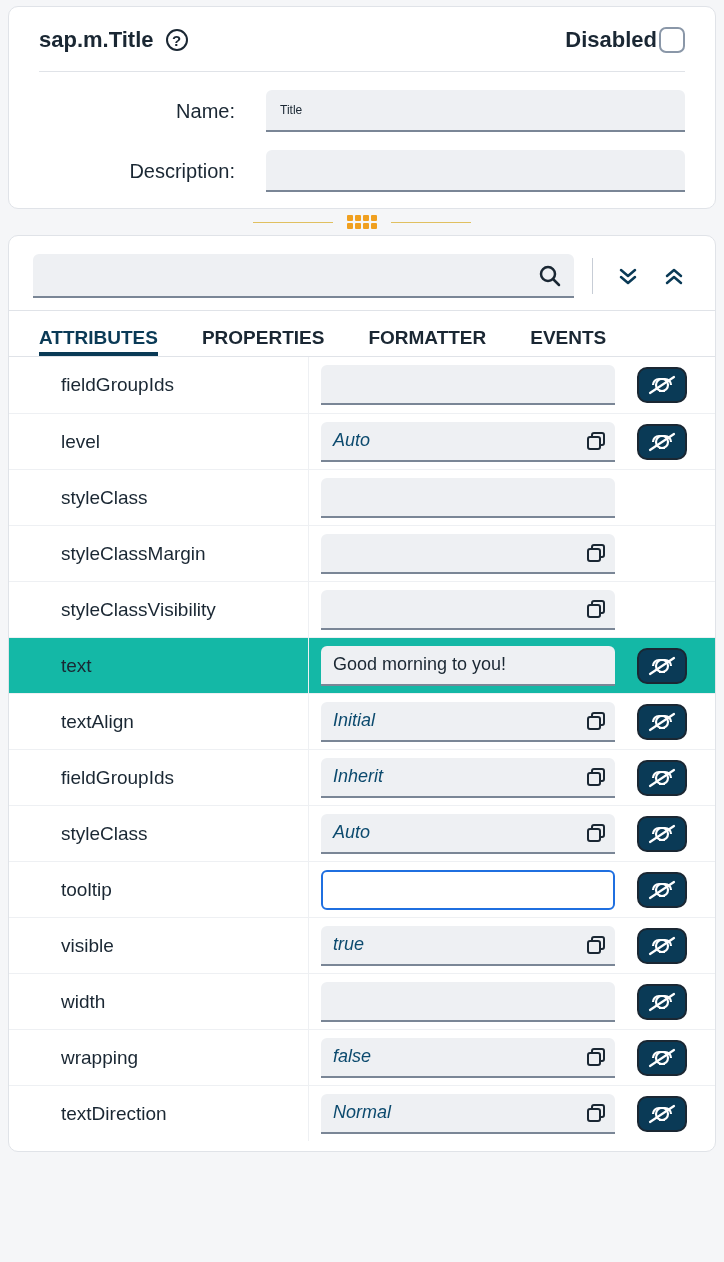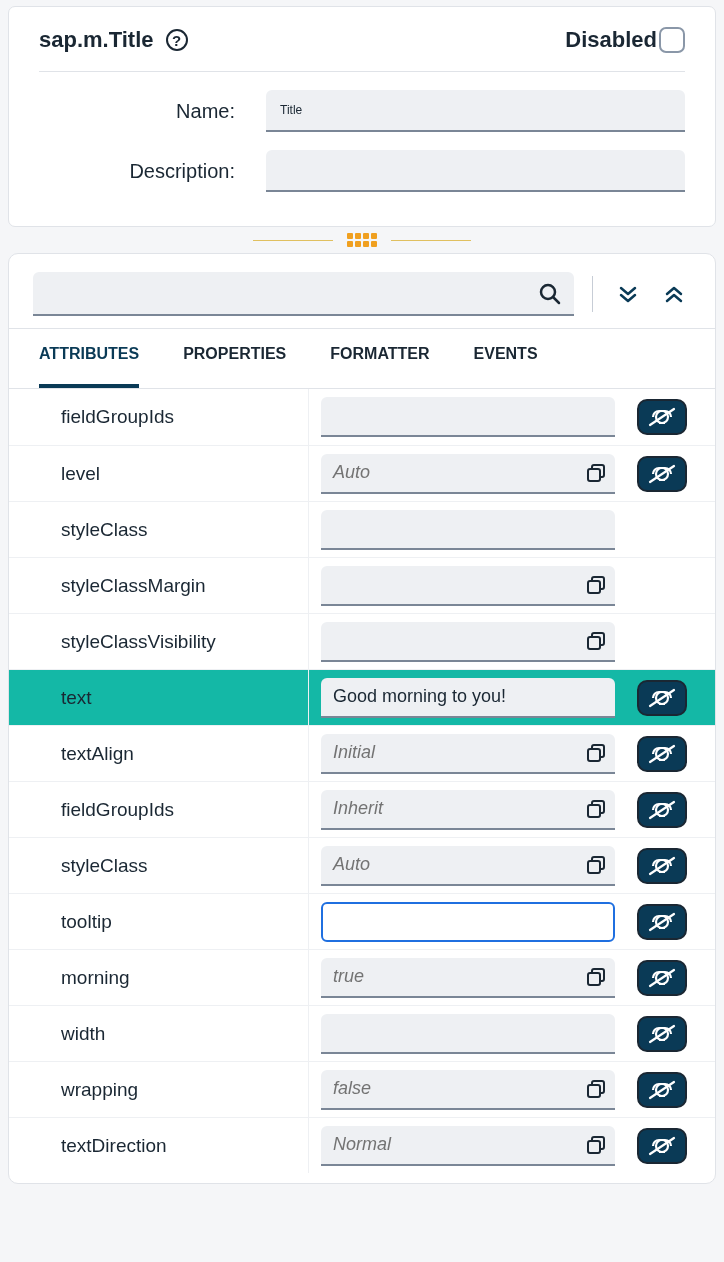--- a/index.html
+++ b/index.html
@@ -11,21 +11,21 @@
     height: 1262px;
     padding: 0;
   }
   .panel {
     background: #fff;
     border: 1px solid #e0e3e8;
     border-radius: 10px;
     margin: 6px 8px;
   }
   
-  .header-card { padding: 20px 30px 34px 30px; border-radius: 7px; }
+  .header-card { padding: 20px 30px 16px 30px; }
   .header-top { display: flex; align-items: center; justify-content: space-between; padding-bottom: 18px; border-bottom: 1px solid #e0e3e8; }
   .header-left { display: flex; align-items: center; gap: 12px; }
   .title-text { font-size: 22px; font-weight: 700; color: #1a2733; }
   .help-icon { width: 22px; height: 22px; border: 2.5px solid #1a2733; border-radius: 50%; display:flex; align-items:center; justify-content:center; font-size:15px; font-weight:800; color:#1a2733; }
   .header-right { display: flex; align-items: center; gap: 2px; }
   .disabled-label { font-size: 22px; font-weight: 700; color: #1a2733; }
   .checkbox { width: 26px; height: 26px; border: 2px solid #8a97a8; border-radius: 7px; background:#fff; }
   .form-row { display:flex; align-items:center; margin-top: 18px; gap: 17px; }
   .form-label { width: 210px; text-align:right; font-size: 20px; color:#1a2733; padding-right: 14px; }
   .form-input { flex:1; height: 42px; background:#eef0f3; border:none; border-bottom: 2px solid #7a8696; border-radius: 6px 6px 0 0; padding: 0 14px; font-size: 12px; color:#1a2733; }
@@ -39,35 +39,35 @@
   
   .lower { padding: 0 0 10px 0; }
   .search-bar { display:flex; align-items:center; padding: 18px 24px 12px 24px; gap: 12px; border-bottom:1px solid #e0e3e8; }
   .search-wrap { flex:1; position:relative; }
   .search-input { width:100%; height:44px; background:#eef0f3; border:none; border-bottom:2px solid #7a8696; border-radius:6px 6px 0 0; padding: 0 48px 0 14px; font-size:18px; }
   .search-icon { position:absolute; right:12px; top:50%; transform:translateY(-50%); }
   .vsep { width:1px; height:36px; background:#c7cdd6; margin: 0 6px; }
   .chev-btn { width:34px; height:34px; display:flex; align-items:center; justify-content:center; cursor:pointer; color:#0a3a56; }
 
   .tabs { display:flex; padding: 16px 30px 0 30px; gap: 44px; border-bottom: 1px solid #e0e3e8; }
-  .tab { font-size: 16px; font-weight:700; color:#1a2733; padding-bottom: 21px; cursor:pointer; border-bottom: 4px solid transparent; }
+  .tab { font-size: 19px; font-weight:700; color:#1a2733; padding-bottom: 3px; cursor:pointer; border-bottom: 4px solid transparent; }
   .tab.active { color:#0a3a56; border-bottom-color:#0a3a56; }
 
   .attr-list { }
   .attr-row { display:flex; align-items:center; height: 56px; border-top:1px solid #eef0f3; padding: 0 18px 0 0; }
   .attr-row:first-child { border-top: none; }
   .attr-row.highlight { background:#14b8a6; }
   .attr-name-cell { width: 300px; padding-left: 52px; font-size: 19px; color:#1a2733; border-right:1px solid #eef0f3; height:100%; display:flex; align-items:center; }
   .attr-input-cell { flex:1; padding: 0 12px; display:flex; align-items:center; }
   .attr-action-cell { width: 70px; display:flex; align-items:center; justify-content:center; }
 
   .val-input-wrap { display:flex; align-items:center; width:100%; height:40px; background:#eef0f3; border-bottom:2px solid #7a8696; border-radius:6px 6px 0 0; padding:0 8px 0 12px; }
   .val-input-wrap.focused { background:#fff; border:2px solid #1f6fe0; border-radius:6px; padding:0 10px; }
   .val-text { flex:1; font-size:18px; color:#1a2733; }
-  .val-text.placeholder { color:#737373; font-style:italic; }
+  .val-text.placeholder { color:#0c4a6e; font-style:italic; }
   .dialog-icon { width:22px; height:22px; display:flex; align-items:center; justify-content:center; }
 
   .bind-btn { width:50px; height:36px; border-radius:10px; background:#0a3a56; border:2px solid #1a2733; display:flex; align-items:center; justify-content:center; color:#fff; cursor:pointer; }
 
   svg { display:block; }
 </style>
 </head>
 <body>
 
 <svg width="0" height="0" style="position:absolute">
@@ -319,21 +319,21 @@
         </div>
         <div class="attr-action-cell">
           <div class="bind-btn">
             <svg width="28" height="24">
               <use href="#svg-bind"></use>
             </svg>
           </div>
         </div>
       </div>
       <div class="attr-row">
-        <div class="attr-name-cell">morning</div>
+        <div class="attr-name-cell">visible</div>
         <div class="attr-input-cell">
           <div class="val-input-wrap">
             <span class="val-text placeholder">true</span>
             <span class="dialog-icon">
               <svg width="20" height="20">
                 <use href="#svg-dialog"></use>
               </svg>
             </span>
           </div>
         </div>

